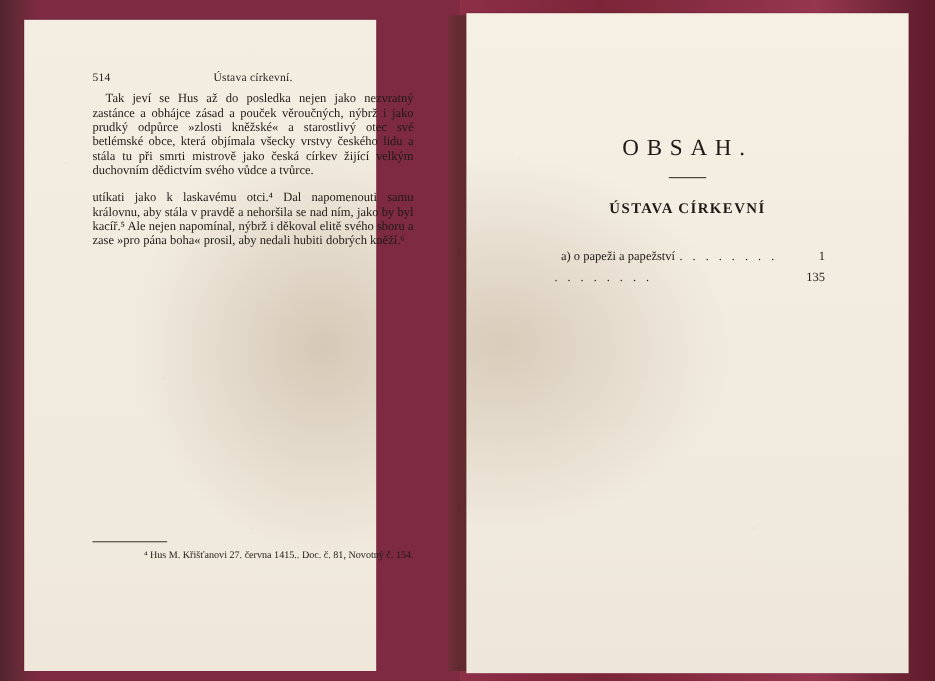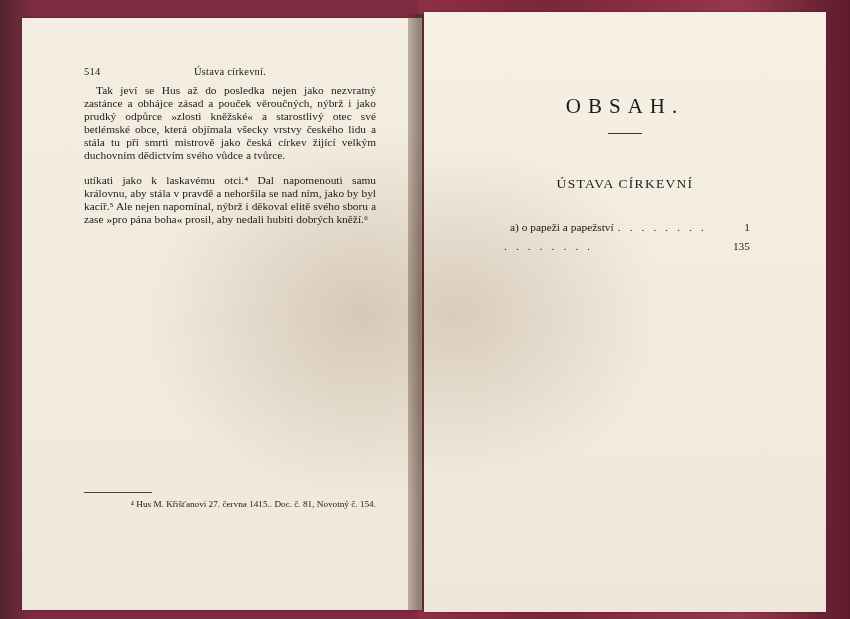--- a/index.html
+++ b/index.html
@@ -41,21 +41,21 @@
   }
 
   
   .page {
     position: absolute;
     background: #f2ece0;
   }
   #page-left {
     left: 22px;
     top: 18px;
-    width: 400px;
+    width: 320px;
     height: 592px;
     background:
       radial-gradient(ellipse at 85% 50%, rgba(150,120,90,0.30) 0%, rgba(150,120,90,0.0) 45%),
       linear-gradient(to bottom, #f4eee2 0%, #f1ebdf 50%, #efe8da 100%);
     box-shadow: 0 0 2px rgba(0,0,0,0.35);
   }
   #page-right {
     left: 424px;
     top: 12px;
     width: 402px;
@@ -137,35 +137,36 @@
   
   #right-content {
     position: absolute;
     left: 448px;
     top: 12px;
     width: 354px;
     text-align: center;
     color: #1f1a16;
   }
   #obsah {
-    margin-top: 82px;
+    margin-top: 110px;
     font-size: 21px;
     letter-spacing: 7px;
     font-weight: normal;
   }
   #obsah-rule {
     width: 34px;
     height: 1px;
     background: #3a322c;
     margin: 14px auto 0 auto;
   }
   #sec-title {
-    margin-top: 42px;
+    margin-top: 20px;
     font-size: 13.5px;
     letter-spacing: 1.3px;
+    font-weight: bold;
   }
   #sec-sub {
     margin-top: 8px;
     font-size: 11.5px;
     letter-spacing: 0.6px;
   }
   #toc {
     margin: 26px auto 0 auto;
     width: 250px;
     text-align: left;

